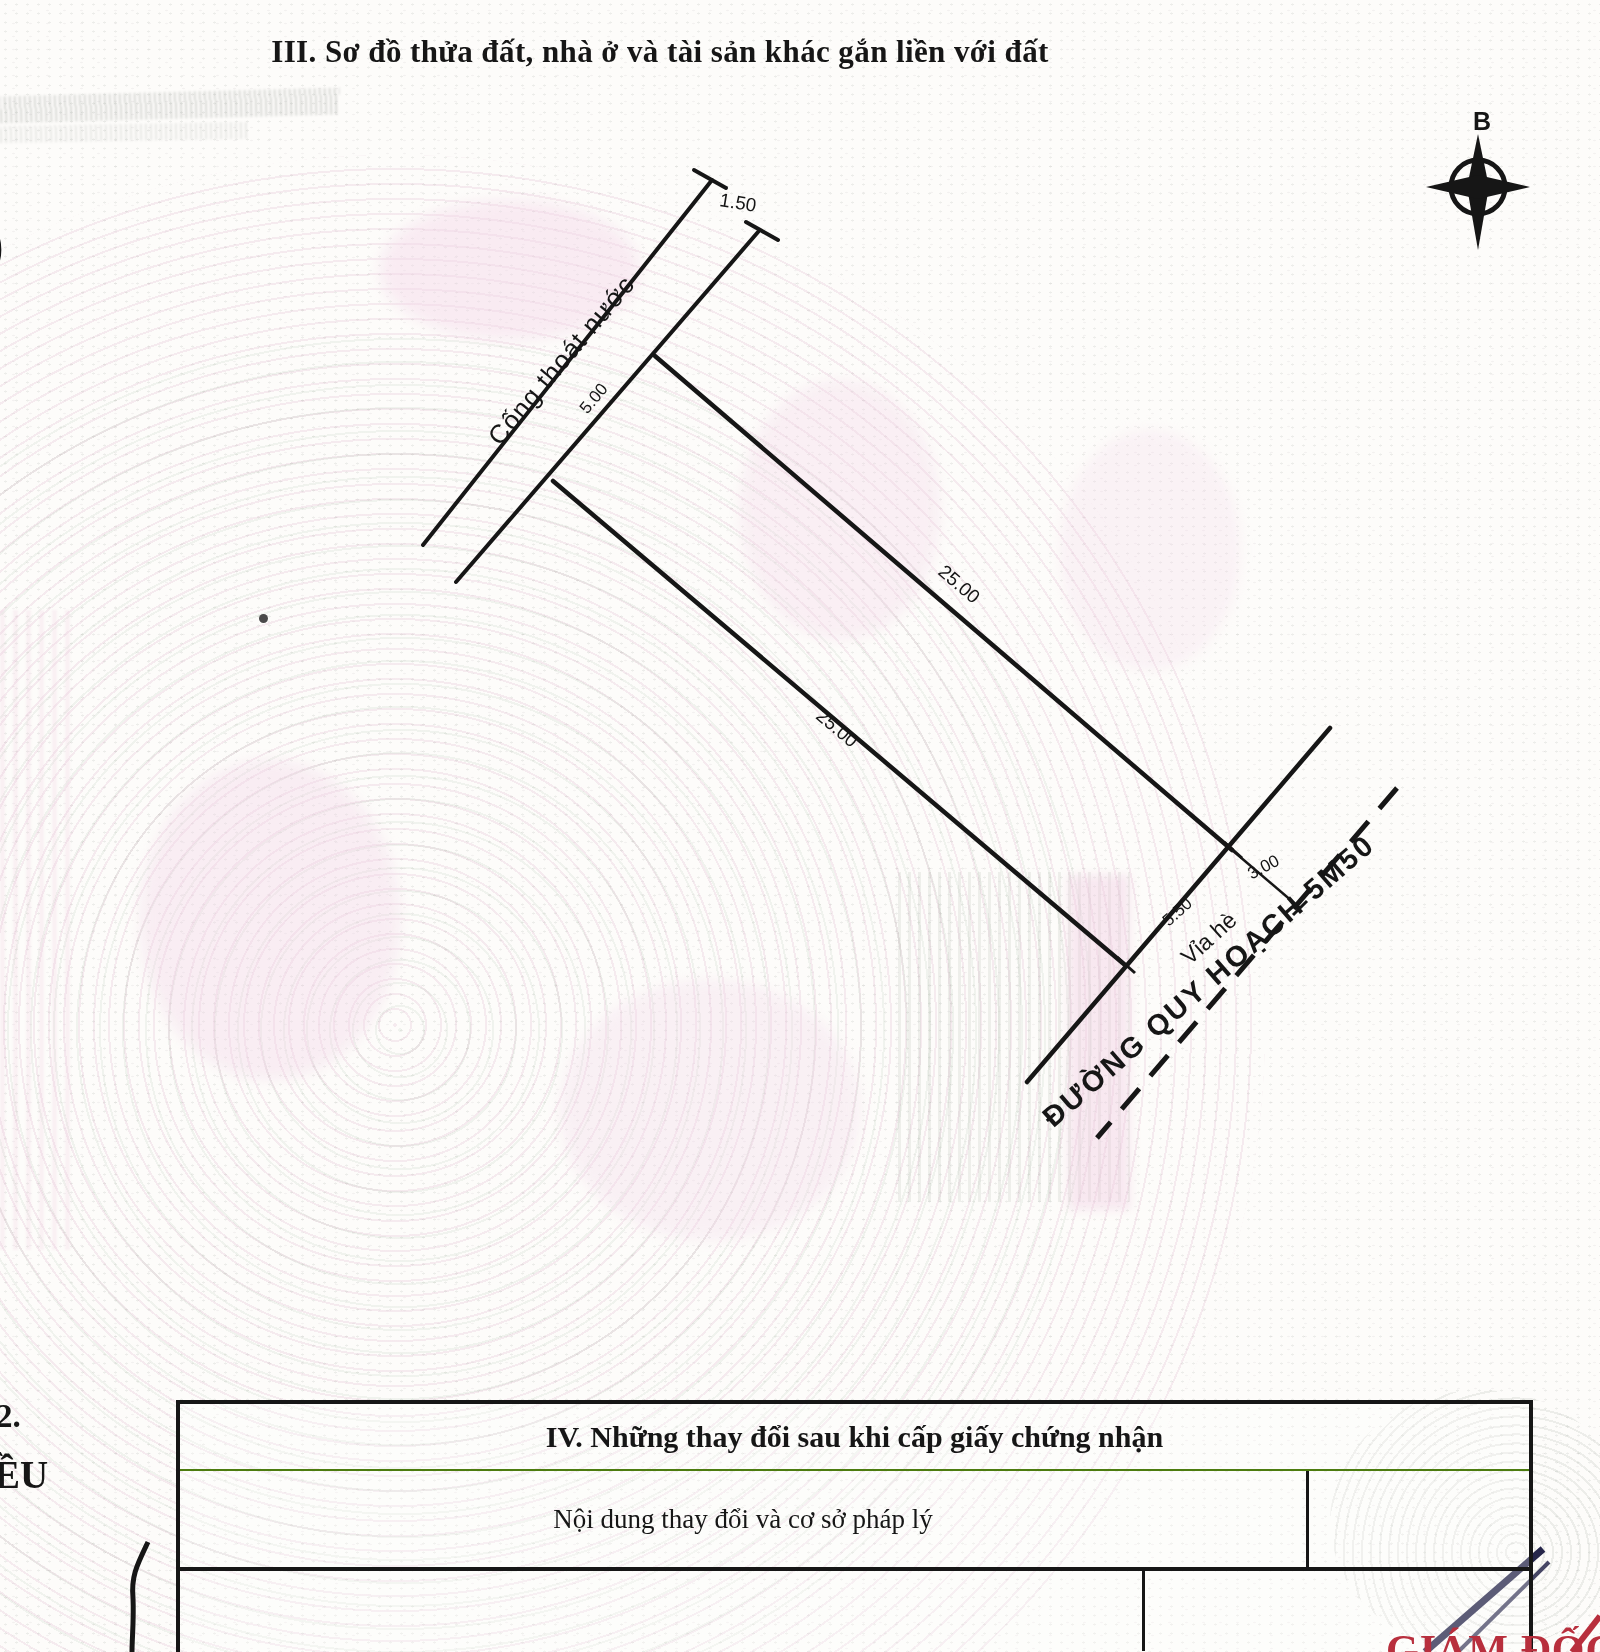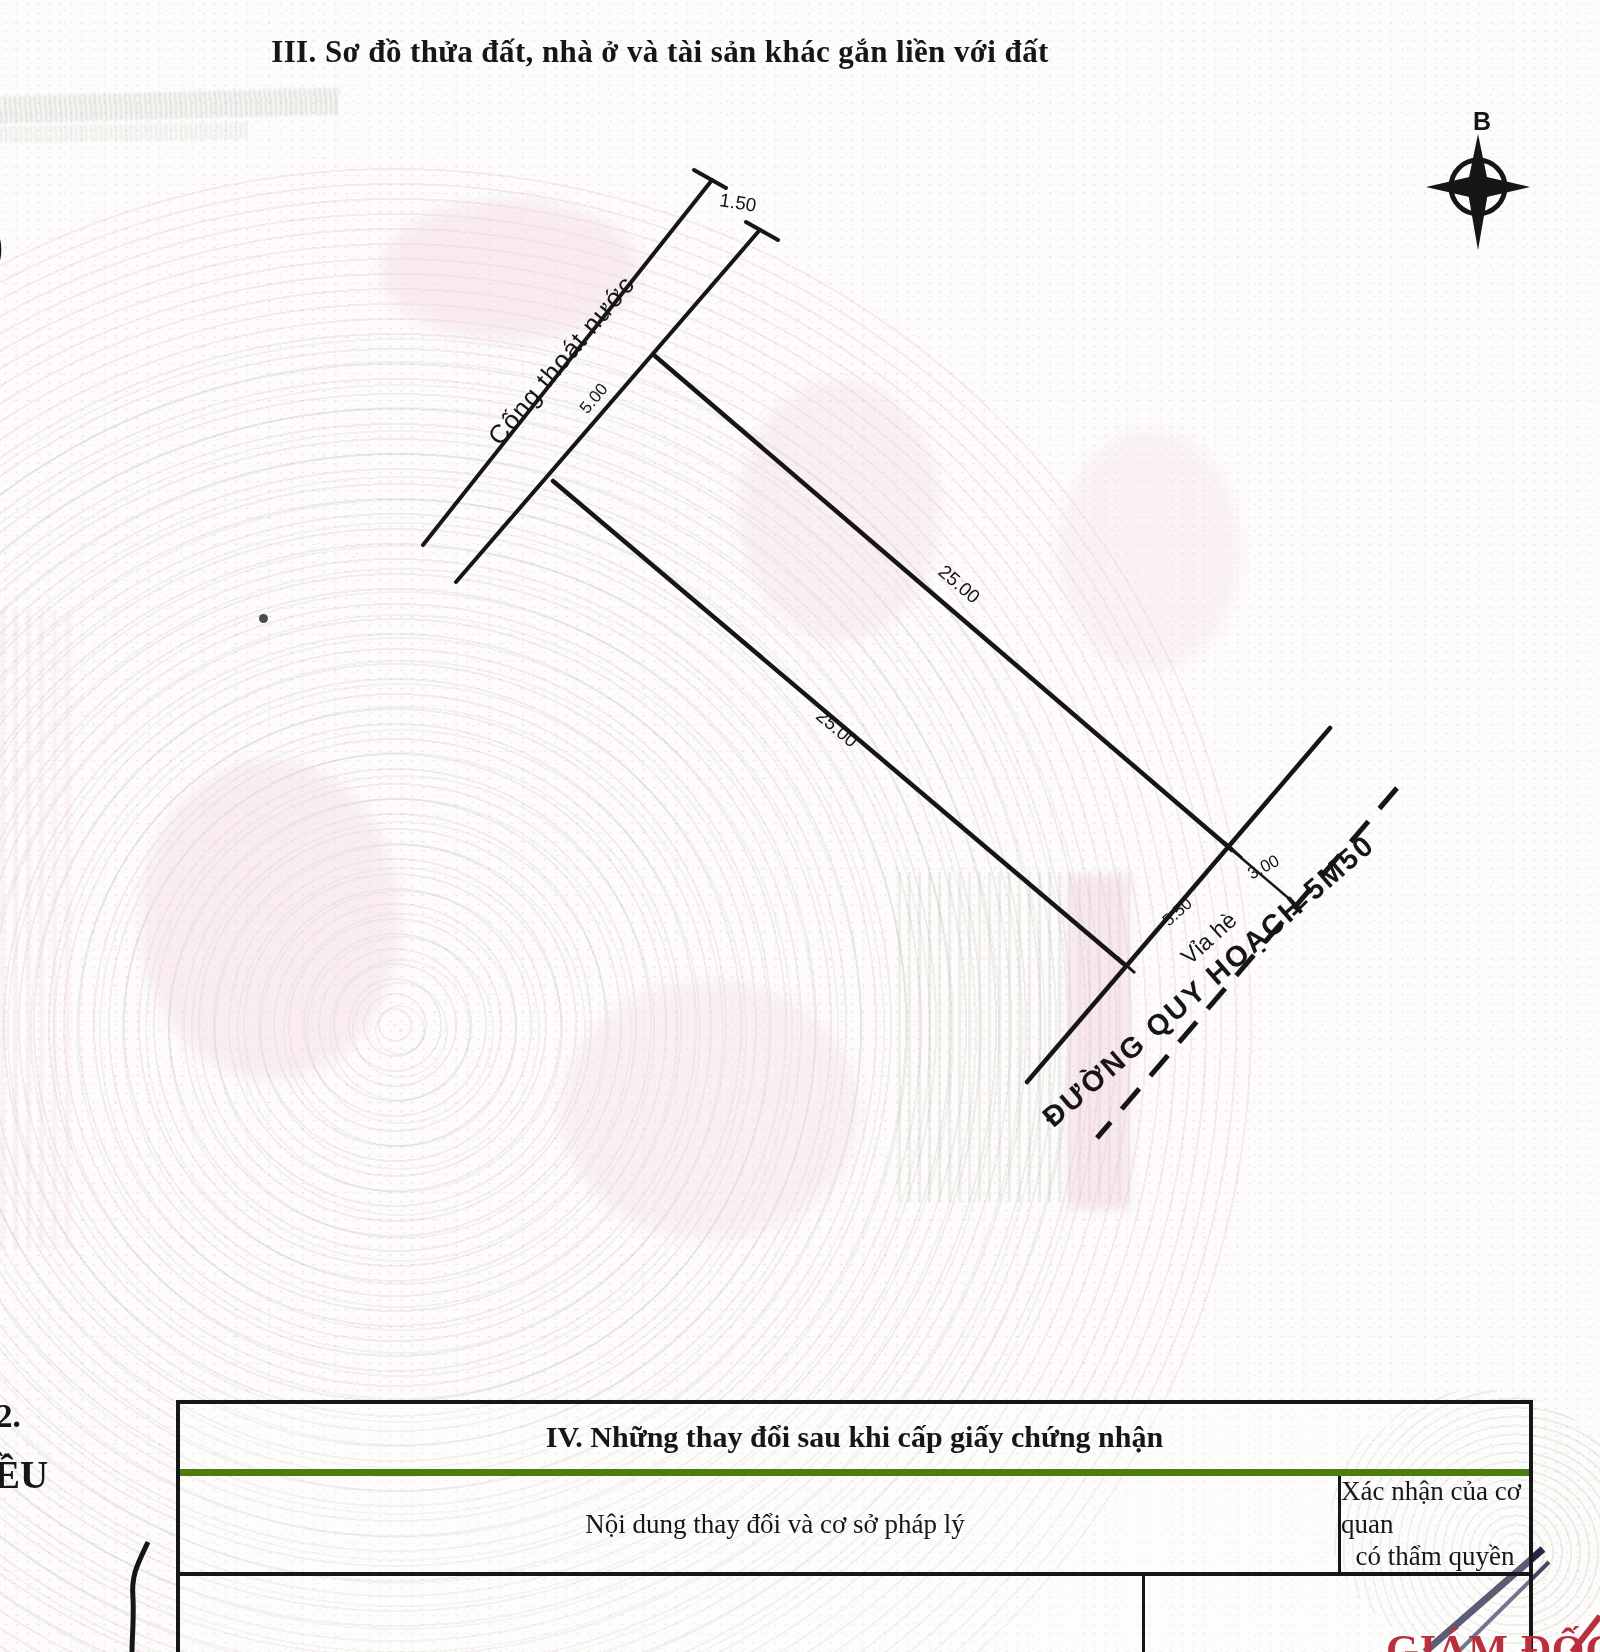--- a/index.html
+++ b/index.html
@@ -67,27 +67,27 @@
   .edge-paren{left:-16px;top:210px;font-size:60px;font-weight:bold;}
   .edge-num{left:-4px;top:1398px;font-size:33px;font-weight:bold;}
   .edge-word{left:-6px;top:1452px;font-size:39px;font-weight:bold;}
   
   .s4{
     left:176px;top:1400px;width:1357px;height:252px;
     border:4px solid #161616;border-bottom:0;box-sizing:border-box;
     background:rgba(255,255,255,.25);
   }
   .s4-title{
-    height:65px;border-bottom:7px solid #4d7c0f;
+    height:65px;border-bottom:2px solid #4d7c0f;
     display:flex;align-items:center;justify-content:center;
     font-weight:bold;font-size:30px;
   }
   .s4-head{display:flex;height:96px;border-bottom:4px solid #161616;}
   .s4-c1{width:1129px;border-right:3px solid #161616;box-sizing:border-box;
-    display:flex;align-items:center;justify-content:center;font-size:27px;margin-left:32px;}
+    display:flex;align-items:center;justify-content:center;font-size:27px;}
   .s4-c2{flex:1;display:flex;flex-direction:column;align-items:center;
     justify-content:center;font-size:27px;line-height:1.22;}
   .s4-body{display:flex;flex:1;min-height:80px;}
   .s4-b1{width:965px;border-right:3px solid #161616;box-sizing:border-box;}
   .s4-b2{flex:1;}
   .director{
     left:1386px;top:1626px;font-size:42px;font-weight:bold;
     color:#b82f3d;letter-spacing:1px;white-space:nowrap;
   }
   
@@ -170,24 +170,20 @@
     <path d="M1543,1549 L1425,1652" stroke="#26264a" stroke-width="7" fill="none"></path>
     <path d="M1549,1562 L1458,1652" stroke="#26264a" stroke-width="4" opacity=".85" fill="none"></path>
   </g>
   <path d="M1572,1652 L1600,1616" stroke="#b82f3d" stroke-width="6" fill="none"></path>
 </svg>
 
 <div class="abs s4">
   <div class="s4-title">IV. Những thay đổi sau khi cấp giấy chứng nhận</div>
   <div class="s4-head">
     <div class="s4-c1">Nội dung thay đổi và cơ sở pháp lý</div>
-    <div class="s4-c2">
-      <span>Xác nhận của cơ quan</span>
-      <span>có thẩm quyền</span>
-    </div>
   </div>
   <div class="s4-body">
     <div class="s4-b1"></div>
     <div class="s4-b2"></div>
   </div>
 </div>
 
 <div class="abs director">GIÁM ĐỐC</div>
 
 </body></html>

